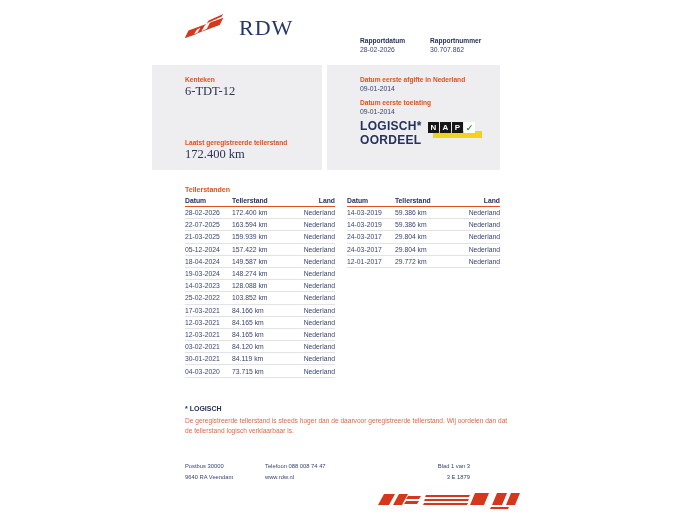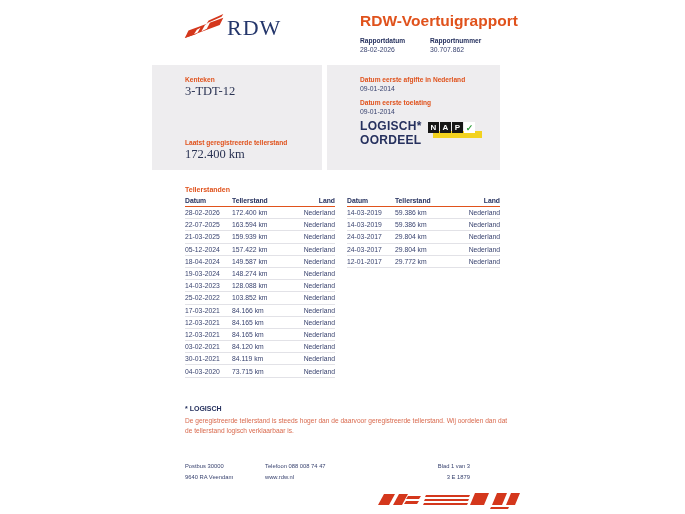--- a/index.html
+++ b/index.html
@@ -1,21 +1,21 @@
 <!DOCTYPE html>
 <html><head>
 <meta charset="utf-8">
 <style>
   html,body{margin:0;padding:0;background:#ffffff;}
   #page{position:relative;width:685px;height:514px;background:#ffffff;overflow:hidden;
         font-family:"Liberation Sans",sans-serif;color:#26315E;}
   .abs{position:absolute;}
 
   
-  #brand{left:183px;top:10px;display:flex;align-items:center;gap:0;}
+  #brand{left:183px;top:10px;display:flex;align-items:center;gap:12px;}
   #brand .wordmark{font-family:"Liberation Serif",serif;font-size:22px;letter-spacing:1px;color:#24366B;}
   #doc-title{left:360px;top:12px;font-size:15.5px;font-weight:bold;color:#E0521C;}
   .hfield-label{font-size:6.6px;font-weight:bold;color:#26315E;}
   .hfield-value{font-size:6.8px;color:#3A4470;margin-top:2px;}
   #hfield-1{left:360px;top:37px;}
   #hfield-2{left:430px;top:37px;}
 
   
   .card{background:#EEEDEF;}
   #card-left{left:152px;top:65px;width:170px;height:105px;}
@@ -71,35 +71,34 @@
         <polygon points="2,30 40,16 44,8 6,22" fill="#D4371C"></polygon>
         <polygon points="2,30 14,26 18,20 6,25" fill="#D4371C"></polygon>
         <polygon points="20,23 26,20 30,12 24,16" fill="#ffffff"></polygon>
         <polygon points="12,26 16,24 19,19 15,21" fill="#ffffff"></polygon>
         <polygon points="26,14 42,7 44,4 28,11" fill="#D4371C"></polygon>
       </svg>
     </span>
     <span class="wordmark">RDW</span>
   </div>
 
-  <div class="abs" id="doc-title">RDW-Voertuigrapport</div>
 
   <div class="abs" id="hfield-1">
     <div class="hfield-label">Rapportdatum</div>
     <div class="hfield-value">28-02-2026</div>
   </div>
   <div class="abs" id="hfield-2">
     <div class="hfield-label">Rapportnummer</div>
     <div class="hfield-value">30.707.862</div>
   </div>
 
   <div class="abs card" id="card-left">
     <div class="abs" style="left:33px;top:11px;">
       <div class="clabel">Kenteken</div>
-      <div class="cvalue">3-TDT-12</div>
+      <div class="cvalue">6-TDT-12</div>
     </div>
     <div class="abs" style="left:33px;top:74px;">
       <div class="clabel">Laatst geregistreerde tellerstand</div>
       <div class="cvalue">172.400 km</div>
     </div>
   </div>
 
   <div class="abs card" id="card-right">
     <div class="abs" style="left:33px;top:11px;">
       <div class="clabel">Datum eerste afgifte in Nederland</div>

